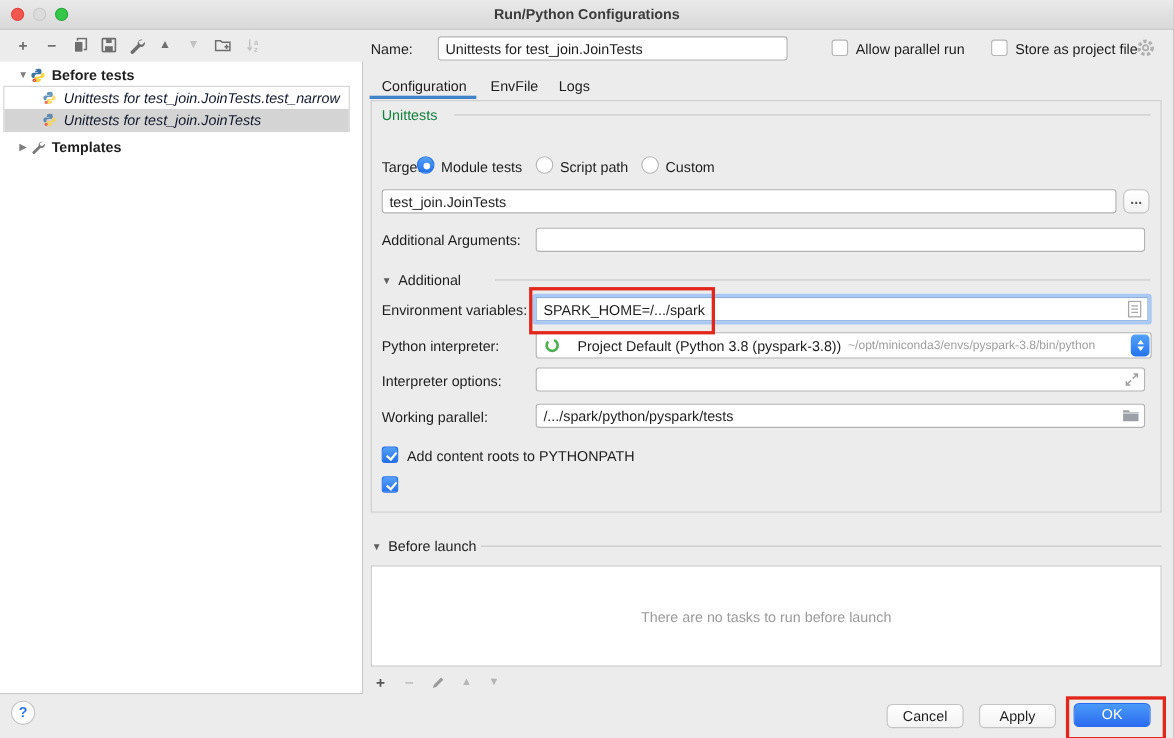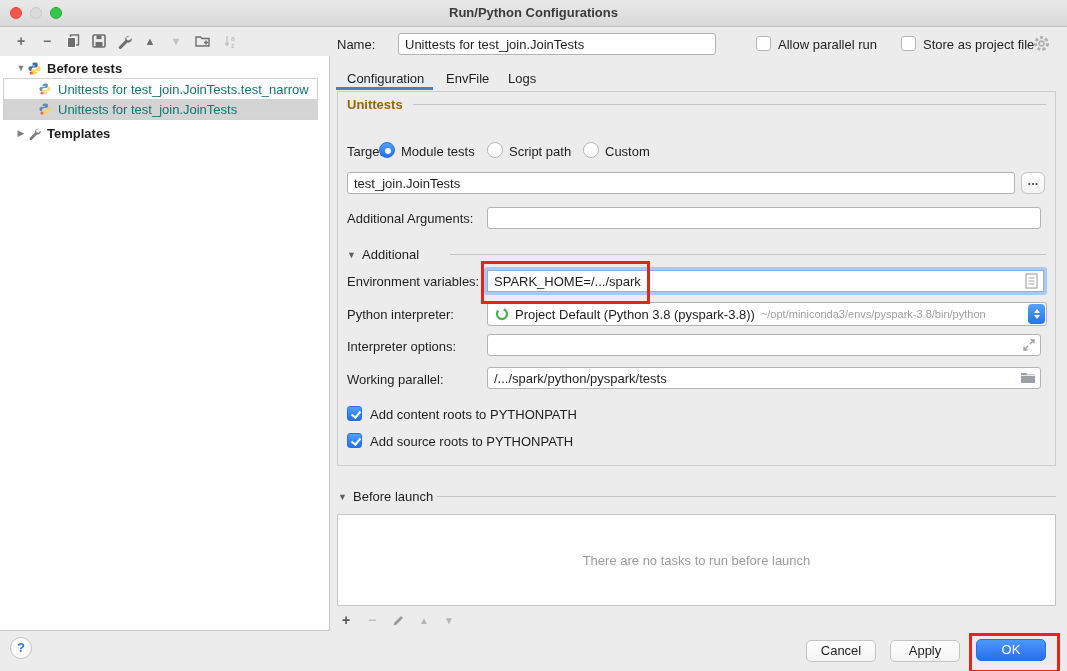--- a/index.html
+++ b/index.html
@@ -23,28 +23,28 @@
   .tbicon.dis{color:#c2c2c2;}
   
   .tree{position:absolute;left:0;top:56px;width:330px;height:575px;background:#fff;
     border-right:1px solid #c9c9c9;border-bottom:1px solid #c9c9c9;box-sizing:border-box;padding-top:2px;}
   .trow{height:20px;display:flex;align-items:center;white-space:nowrap;overflow:hidden;}
   .trow .arrow{width:14px;color:#808080;font-size:9px;text-align:center;flex:0 0 14px;}
   .trow .ticon{width:16px;flex:0 0 16px;display:flex;align-items:center;}
   .trow .tlabel{margin-left:3px;}
   .bold{font-weight:bold;}
   .kids{margin-left:3px;width:315px;border:1px solid #d2d2d2;box-sizing:border-box;}
-  .kids .trow{padding-left:35px;color:#0f766e;}
+  .kids .trow{padding-left:35px;color:#0f172a;font-style:italic;}
   .kids .sel{background:#d4d4d4;}
   .row-top{padding-left:14px;}
   
   .field{position:absolute;background:#fff;border:1px solid #b3b3b3;border-radius:3px;
     font:13px "Liberation Sans",sans-serif;color:#1e1e1e;padding:0 6px;box-sizing:border-box;outline:none;}
   .lbl{position:absolute;color:#1e1e1e;}
-  .glbl{position:absolute;color:#a16207;font-weight:bold;}
+  .glbl{position:absolute;color:#15803d;}
   .sepline{position:absolute;height:1px;background:#c6c6c6;}
   .content-box{position:absolute;left:337px;top:91px;width:719px;height:375px;
     border:1px solid #cdcdcd;box-sizing:border-box;}
   
   .tab{position:absolute;top:71px;color:#1e1e1e;cursor:default;}
   .tab-underline{position:absolute;left:336px;top:87px;width:97px;height:3px;background:#4083c9;}
   
   .cb{position:absolute;width:15px;height:15px;border:1px solid #b6b6b6;border-radius:3px;background:#fff;box-sizing:border-box;}
   .cb.checked{background:linear-gradient(#55a0f8,#2270ee);border-color:#2270ee;}
   .cb.checked::after{content:"";position:absolute;left:4.6px;top:1.6px;width:3.6px;height:7.4px;
@@ -223,21 +223,21 @@
       <rect x="1" y="1" width="11" height="14" fill="#fff" stroke="#a8a8a8" stroke-width="1.2"></rect>
       <path d="M3.5 5h6M3.5 8h6M3.5 11h6" stroke="#a8a8a8" stroke-width="1.2"></path>
     </svg>
   </div>
 
   <div class="lbl" style="left:347px;top:307px;">Python interpreter:</div>
   <div class="combo">
     <svg width="14" height="14" viewBox="0 0 14 14" style="flex:0 0 14px;">
       <circle cx="7" cy="7" r="5" fill="none" stroke="#4caf50" stroke-width="2.4" stroke-dasharray="25 6" transform="rotate(-70 7 7)"></circle>
     </svg>
-    <span style="margin-left:6px;white-space:nowrap;">Project Default (Python 3.8 (pyspark-3.8))</span>
+    <span style="margin-left:16px;white-space:nowrap;">Project Default (Python 3.8 (pyspark-3.8))</span>
     <span class="path">~/opt/miniconda3/envs/pyspark-3.8/bin/python</span>
     <span class="stepper">
         <i class="up"></i>
         <i class="dn"></i>
       </span>
   </div>
 
   <div class="lbl" style="left:347px;top:339px;">Interpreter options:</div>
   <input class="field" style="left: 487px; top: 334px; width: 554px; height: 22px;" value="">
   <div class="abs" style="left:1022px;top:338px;">
@@ -251,21 +251,20 @@
   <div class="abs" style="left:1020px;top:371px;">
     <svg width="16" height="13" viewBox="0 0 16 13">
       <path d="M1 2h5l1.3 1.5H15V12H1z" fill="#9aa0a6"></path>
       <path d="M1 4.5h14" stroke="#fff" stroke-width="0.8"></path>
     </svg>
   </div>
 
   <span class="cb checked" style="left:347px;top:406px;"></span>
   <div class="lbl" style="left:370px;top:407px;">Add content roots to PYTHONPATH</div>
   <span class="cb checked" style="left:347px;top:433px;"></span>
-  <div class="lbl" style="left:370px;top:434px;">Add source roots to PYTHONPATH</div>
 
   <div class="abs" style="left:338px;top:492px;color:#5f5f5f;font-size:9px;">▼</div>
   <div class="lbl" style="left:353px;top:489px;">Before launch</div>
   <div class="sepline" style="left:437px;top:496px;width:619px;"></div>
   <div class="bl-box">
     <span>There are no tasks to run before launch</span>
   </div>
   <div class="blicon" style="left:338px;color:#555;">+</div>
   <div class="blicon" style="left:364px;color:#c2c2c2;">−</div>
   <div class="blicon" style="left:390px;">

